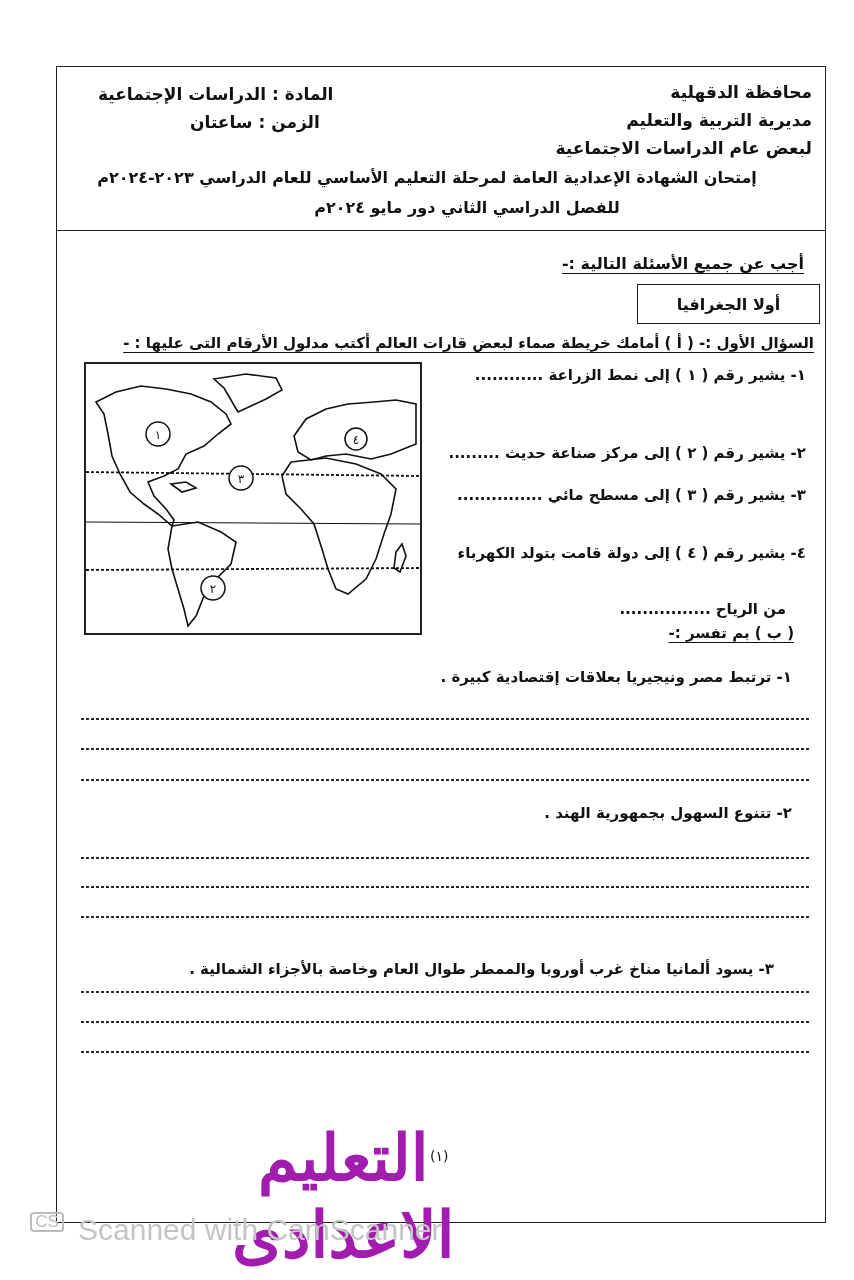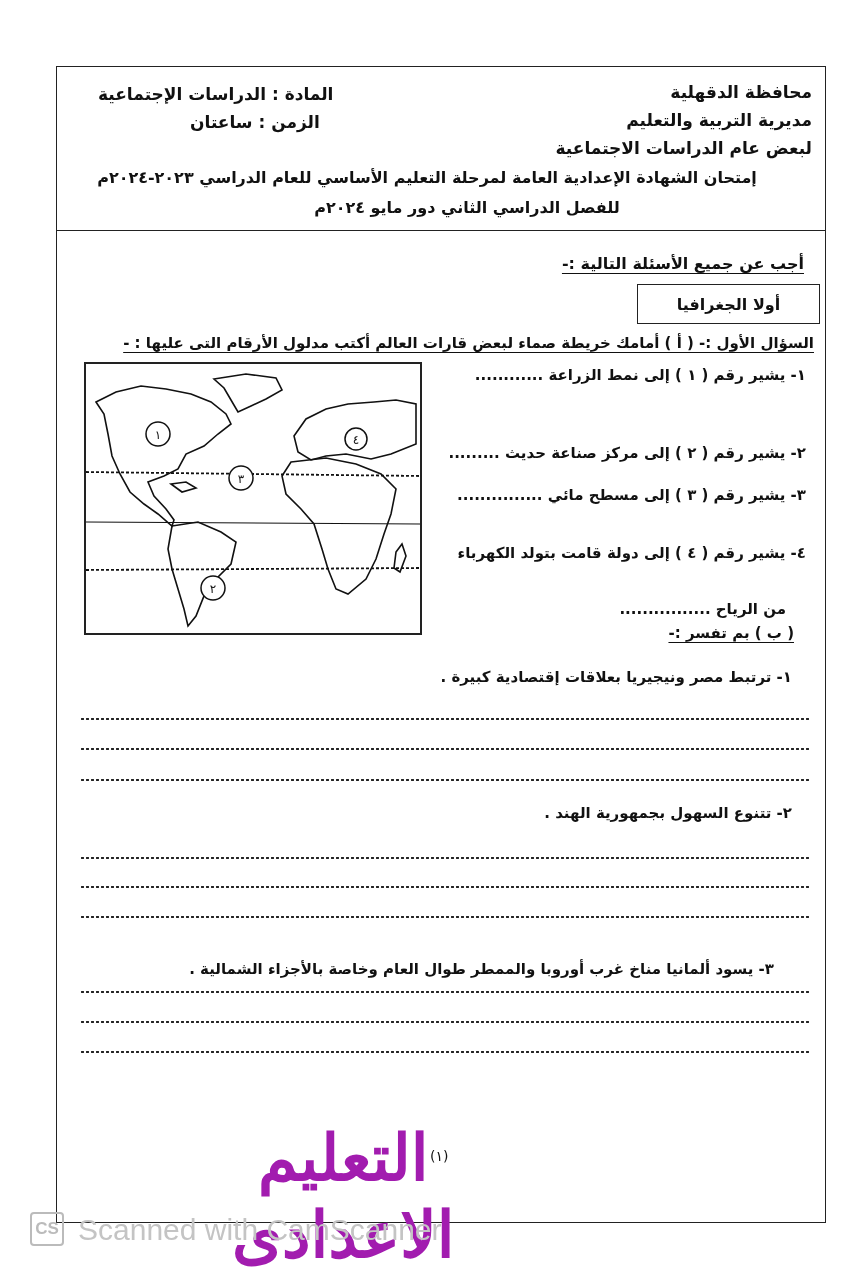--- a/index.html
+++ b/index.html
@@ -25,22 +25,22 @@
 
   .answer-dots { position: absolute; left: 80px; width: 730px; height: 4px;
                  background-image: radial-gradient(circle, #222 1.1px, transparent 1.4px);
                  background-size: 5px 4px; background-repeat: repeat-x; }
 
   .watermark { position: absolute; left: 232px; top: 1085px; font-family: "DejaVu Serif", serif; font-weight: bold; font-size: 64px; color: #a21caf; direction: rtl; text-align: center; line-height: 1.05; margin-top: 39px; }
   .watermark .w1 { display: block; }
   .watermark .w2 { display: block; margin-top: 10px; }
   .page-num { position: absolute; left: 430px; top: 1148px; font-size: 14px; }
 
-  .cs-badge { position: absolute; left: 30px; top: 1212px; width: 34px; height: 34px; border: 2px solid #bbb; border-radius: 4px;
-              color: #bbb; font-size: 17px; font-weight: bold; display: flex; align-items: center; justify-content: center; font-family: "Liberation Sans", sans-serif; }
+  .cs-badge { position: absolute; left: 30px; top: 1212px; width: 34px; height: 20px; border: 2px solid #bbb; border-radius: 4px;
+              color: #bbb; font-size: 17px; font-weight: normal; display: flex; align-items: center; justify-content: center; font-family: "Liberation Sans", sans-serif; }
   .cs-text { position: absolute; left: 78px; top: 1213px; font-size: 30px; color: #c4c4c4; font-family: "Liberation Sans", sans-serif; text-align: center; }
 </style>
 </head>
 <body>
 
 <div class="frame"></div>
 <div class="header-divider"></div>
 
 <div class="txt rtl h-right" style="top:82px;">محافظة الدقهلية</div>
 <div class="txt rtl h-right" style="top:110px;">مديرية التربية والتعليم</div>

